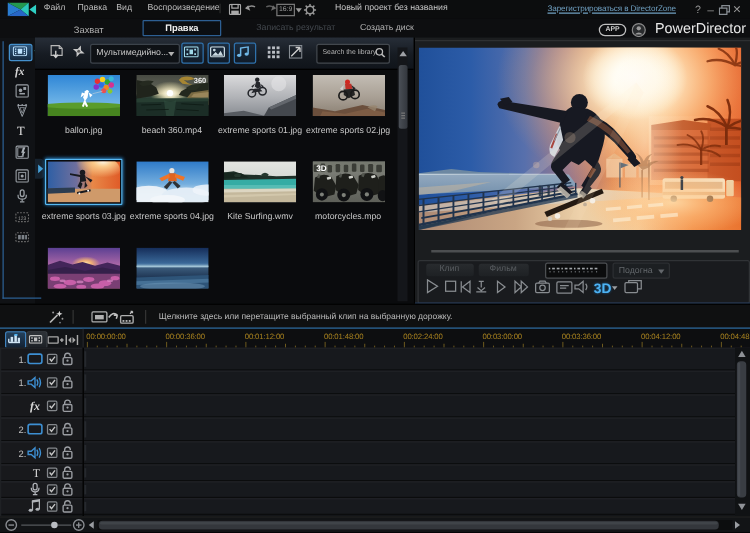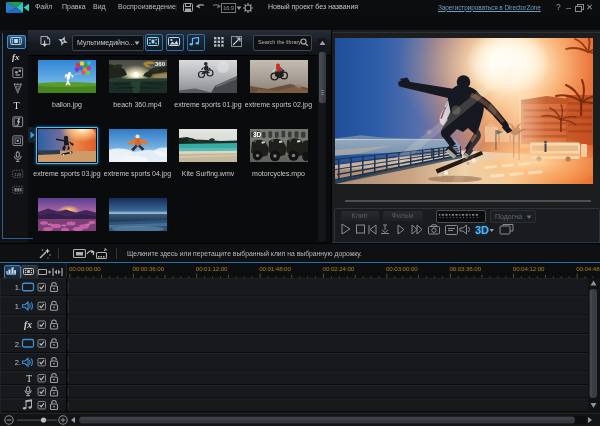--- a/index.html
+++ b/index.html
@@ -57,20 +57,33 @@
       </svg>
 <span class="menuitem" style="left:268px;color:#c6c6c6">Новый проект без названия</span>
 <span class="abs" style="left:438px;top:3.5px;font-size:6.5px;letter-spacing:-0.1px;color:#6f9fc0;text-decoration:underline">Зарегистрироваться в DirectorZone</span>
 <span class="abs" style="left:556px;top:2px;font-size:8.5px;color:#9a9a9a">?</span>
 <span class="abs" style="left:566px;top:-1px;font-size:9px;color:#9a9a9a">_</span>
 <svg class="abs" style="left:575px;top:3.5px" width="9" height="8" viewBox="0 0 9 8">
 <rect x="2.5" y="0.5" width="6" height="5" fill="none" stroke="#878d93"></rect>
 <rect x="0.5" y="2.5" width="6" height="5" fill="#0c0d0e" stroke="#878d93"></rect>
 </svg>
 <span class="abs" style="left:586px;top:2px;font-size:8.5px;color:#9a9a9a">✕</span>
+</div>
+<div class="abs" style="left:0;top:15px;width:600px;height:15px;background:#0d0e10">
+<span class="tab" style="left:59px">Захват</span>
+<div class="abs" style="left:114px;top:0.5px;width:61px;height:11.5px;border:1px solid #2d5f93;background:#0b0e12;border-radius:1px;text-align:center;line-height:12px;font-size:7.5px;color:#f0f0f0;font-weight:bold">Правка</div>
+<span class="tab" style="left:205px;color:#43484e;font-size:7px">Записать результат</span>
+<span class="tab" style="left:288px;font-size:7px">Создать диск</span>
+<span class="abs" style="left:479px;top:4px;width:20px;height:8px;border:1px solid #c0c0c0;border-radius:5px;color:#ccc;font-size:5.5px;font-weight:bold;text-align:center;line-height:8.5px">APP</span>
+<svg class="abs" style="left:505px;top:3px" width="12" height="12" viewBox="0 0 12 12">
+<circle cx="6" cy="6" r="5.2" fill="#2a2c2e" stroke="#8a8a8a"></circle>
+<circle cx="6" cy="4.6" r="1.7" fill="#9a9a9a"></circle>
+<path d="M2.8,9.5 Q6,6.6 9.2,9.5" fill="#9a9a9a"></path>
+</svg>
+<span class="abs" style="left:524px;top:1.5px;font-size:11.5px;color:#e8e8e8">PowerDirector</span>
 </div>
 <div class="abs" style="left:0;top:30px;width:331px;height:213px;background:#0a0b0d">
 <div class="abs" style="left:0;top:0;width:28px;height:213px;background:#101215"></div>
 <div class="abs" style="left:2px;top:3px;width:30px;height:205px;border-left:1px solid #2b5f91;border-bottom:1px solid #2b5f91"></div>
 <div class="abs" style="left:7px;top:4.5px;width:17px;height:12px;border:1px solid #4490cc;background:linear-gradient(#2e567c,#152a40);border-radius:2px"></div>
 <svg class="abs" style="left:9.5px;top:7px" width="12" height="8" viewBox="0 0 13 9">
 <rect x="0.5" y="0.5" width="12" height="8" rx="1.5" fill="none" stroke="#bfe4ff"></rect>
 <g fill="#bfe4ff">
           <rect x="2" y="2" width="1.2" height="1.2"></rect>
           <rect x="2" y="4" width="1.2" height="1.2"></rect>

